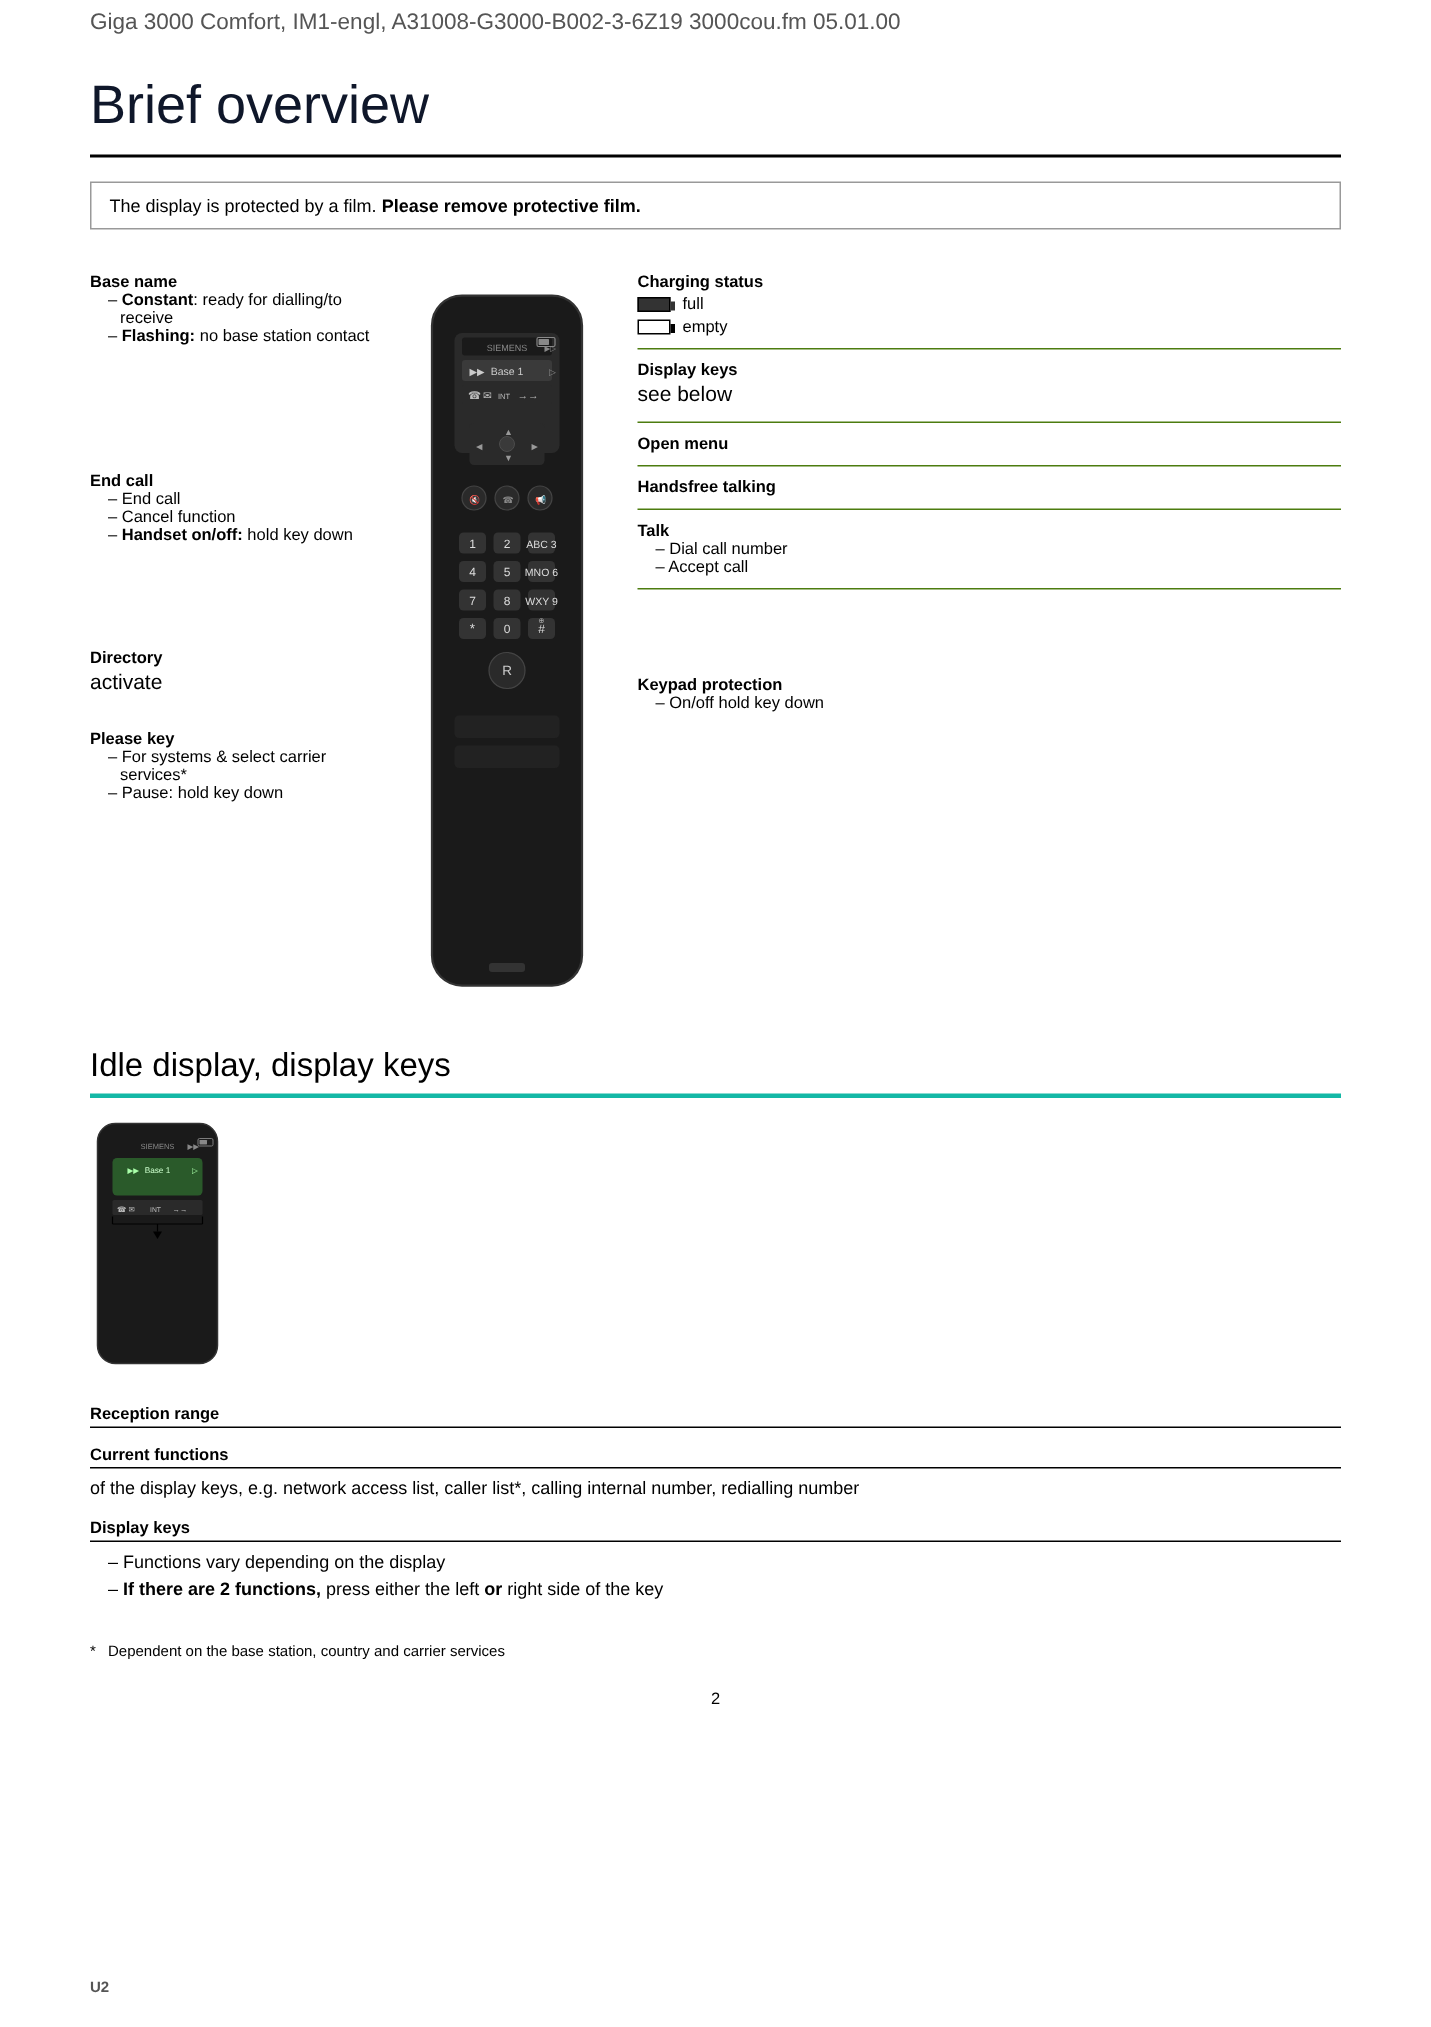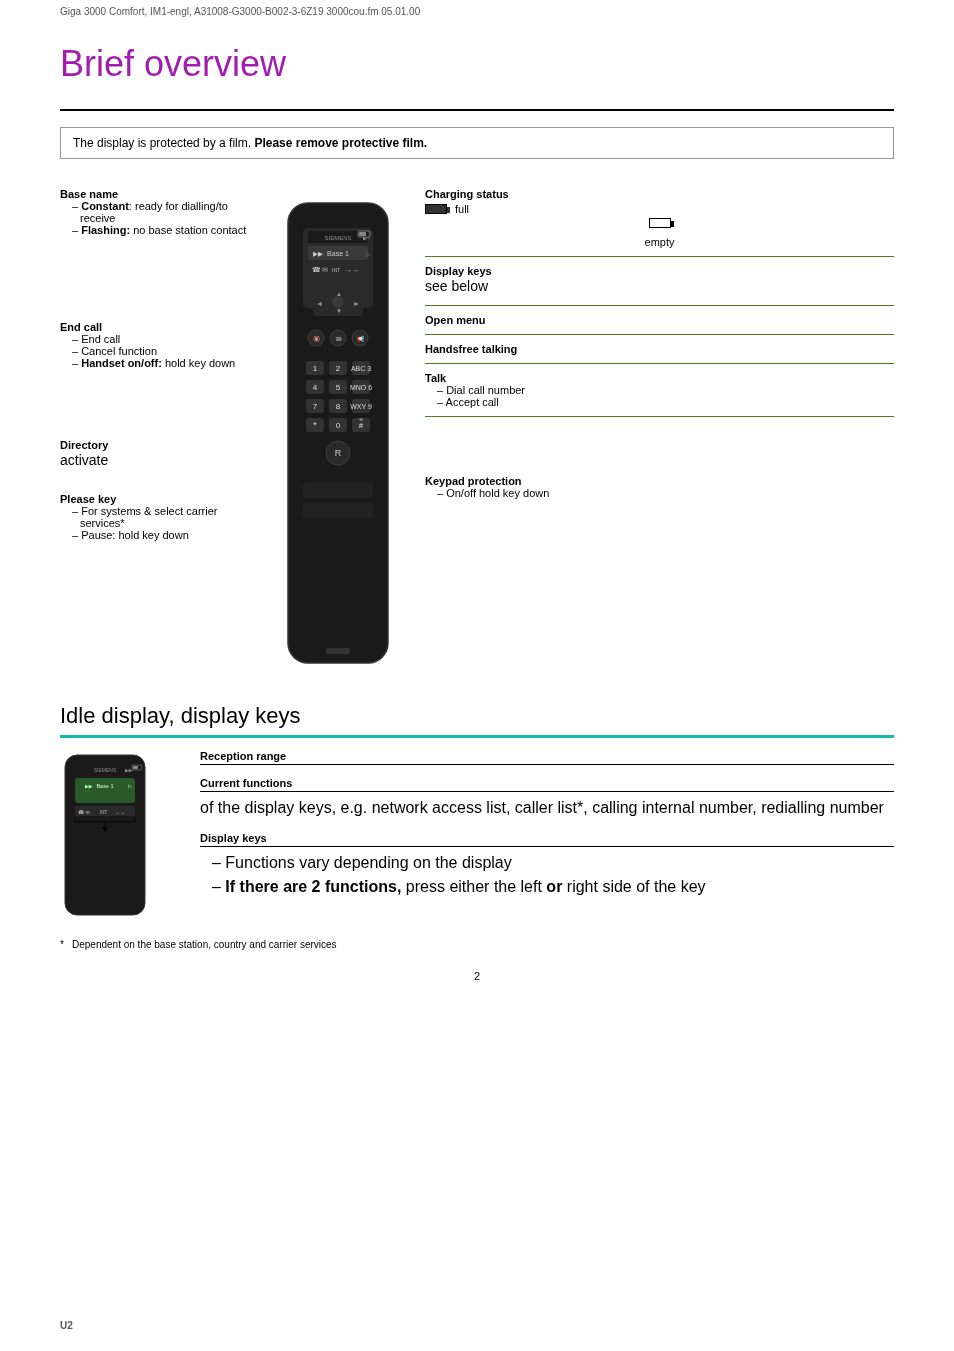--- a/index.html
+++ b/index.html
@@ -22,24 +22,24 @@
 
     
     .main-content {
       padding: 20px 60px 40px 60px;
     }
 
     
     .page-title {
       font-size: 36px;
       font-weight: normal;
-      color: #a21caf;
+      color: #0f172a;
       margin-bottom: 16px;
       border-bottom: 2px solid #000;
-      padding-bottom: 24px;
+      padding-bottom: 12px;
     }
 
     
     .notice-box {
       border: 1px solid #999;
       padding: 8px 12px;
       margin-bottom: 24px;
       font-size: 12px;
       display: inline-block;
       width: 100%;
@@ -53,21 +53,21 @@
     .idle-section-title {
       font-size: 22px;
       font-weight: normal;
       margin-bottom: 12px;
       border-bottom: 3px solid #14b8a6;
       padding-bottom: 6px;
     }
 
     .idle-content {
       display: flex;
-      flex-direction: row;
+      flex-direction: column;
       gap: 20px;
     }
 
     .idle-left {
       width: 120px;
       flex-shrink: 0;
     }
 
     .idle-right {
       flex: 1;
@@ -79,21 +79,21 @@
 
     .idle-right-section .section-title {
       font-weight: bold;
       font-size: 11px;
       border-bottom: 1px solid #000;
       margin-bottom: 4px;
       padding-bottom: 2px;
     }
 
     .idle-right-section .section-body {
-      font-size: 16px;
+      font-size: 12px;
       line-height: 1.5;
     }
 
     
     .footer-note {
       font-size: 10px;
       margin-top: 16px;
       padding-left: 12px;
       position: relative;
     }
@@ -212,21 +212,21 @@
       border-bottom: 1px solid #4d7c0f;
       padding-bottom: 8px;
       margin-bottom: 8px;
     }
 
     
     .page-marks {
       display: flex;
       justify-content: space-between;
       padding: 6px 60px;
-      font-size: 10px;
+      font-size: 15px;
       color: #555;
     }
   </style>
 </head>
 <body>
 
 <div class="page-container">
 
   <div class="page-marks">
     <span>Giga 3000 Comfort, IM1-engl, A31008-G3000-B002-3-6Z19   3000cou.fm   05.01.00</span>
@@ -357,21 +357,21 @@
       </div>
 
       <div class="right-col">
 
         <div class="annotation right-col-section" style="margin-top: 5px;">
           <div class="annotation-title">Charging status</div>
           <div style="display:flex; align-items:center; gap:8px; margin-top:3px;">
             <span class="charge-full"></span>
             <span>full</span>
           </div>
-          <div style="display:flex; align-items:center; gap:8px; margin-top:3px;flex-direction:column;">
+          <div style="display:flex; align-items:center; gap:8px; margin-top:3px;">
             <span class="charge-empty"></span>
             <span>empty</span>
           </div>
         </div>
 
         <div class="annotation right-col-section" style="margin-top: 6px;">
           <div class="annotation-title">Display keys</div>
           <div class="annotation-text">see below</div>
         </div>
 

